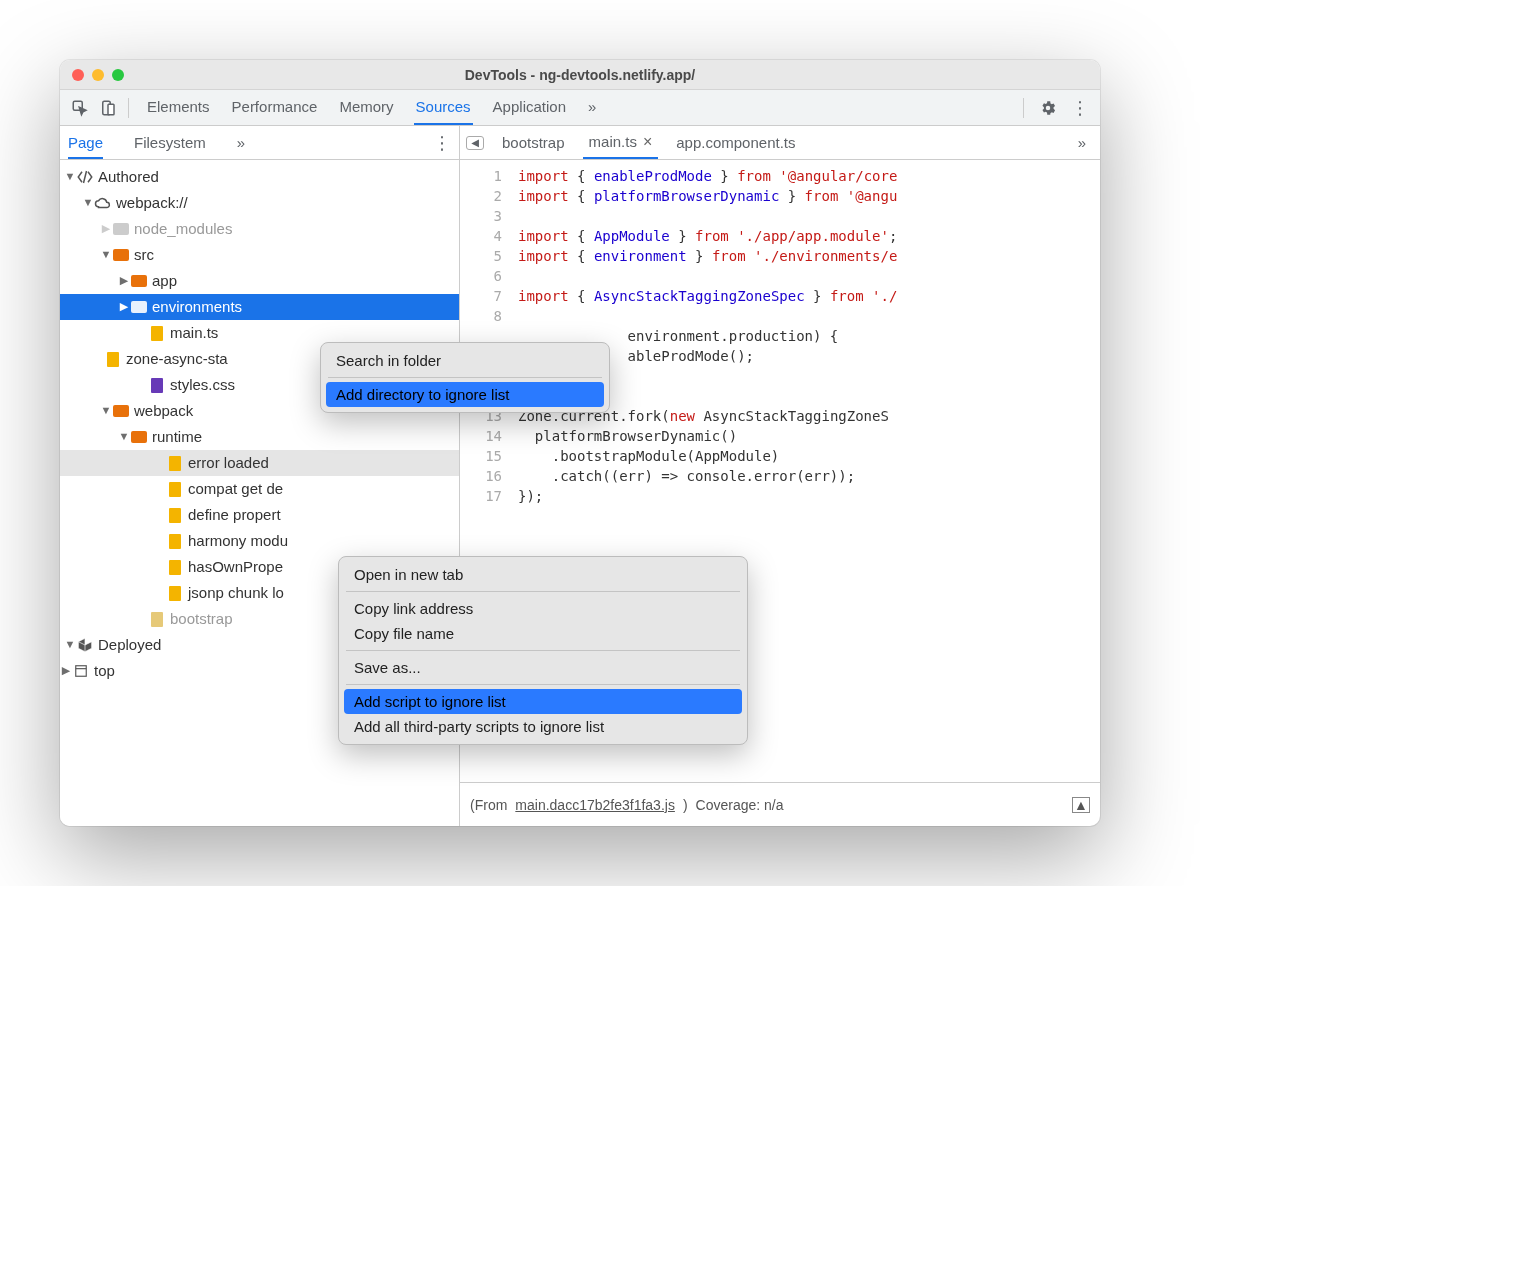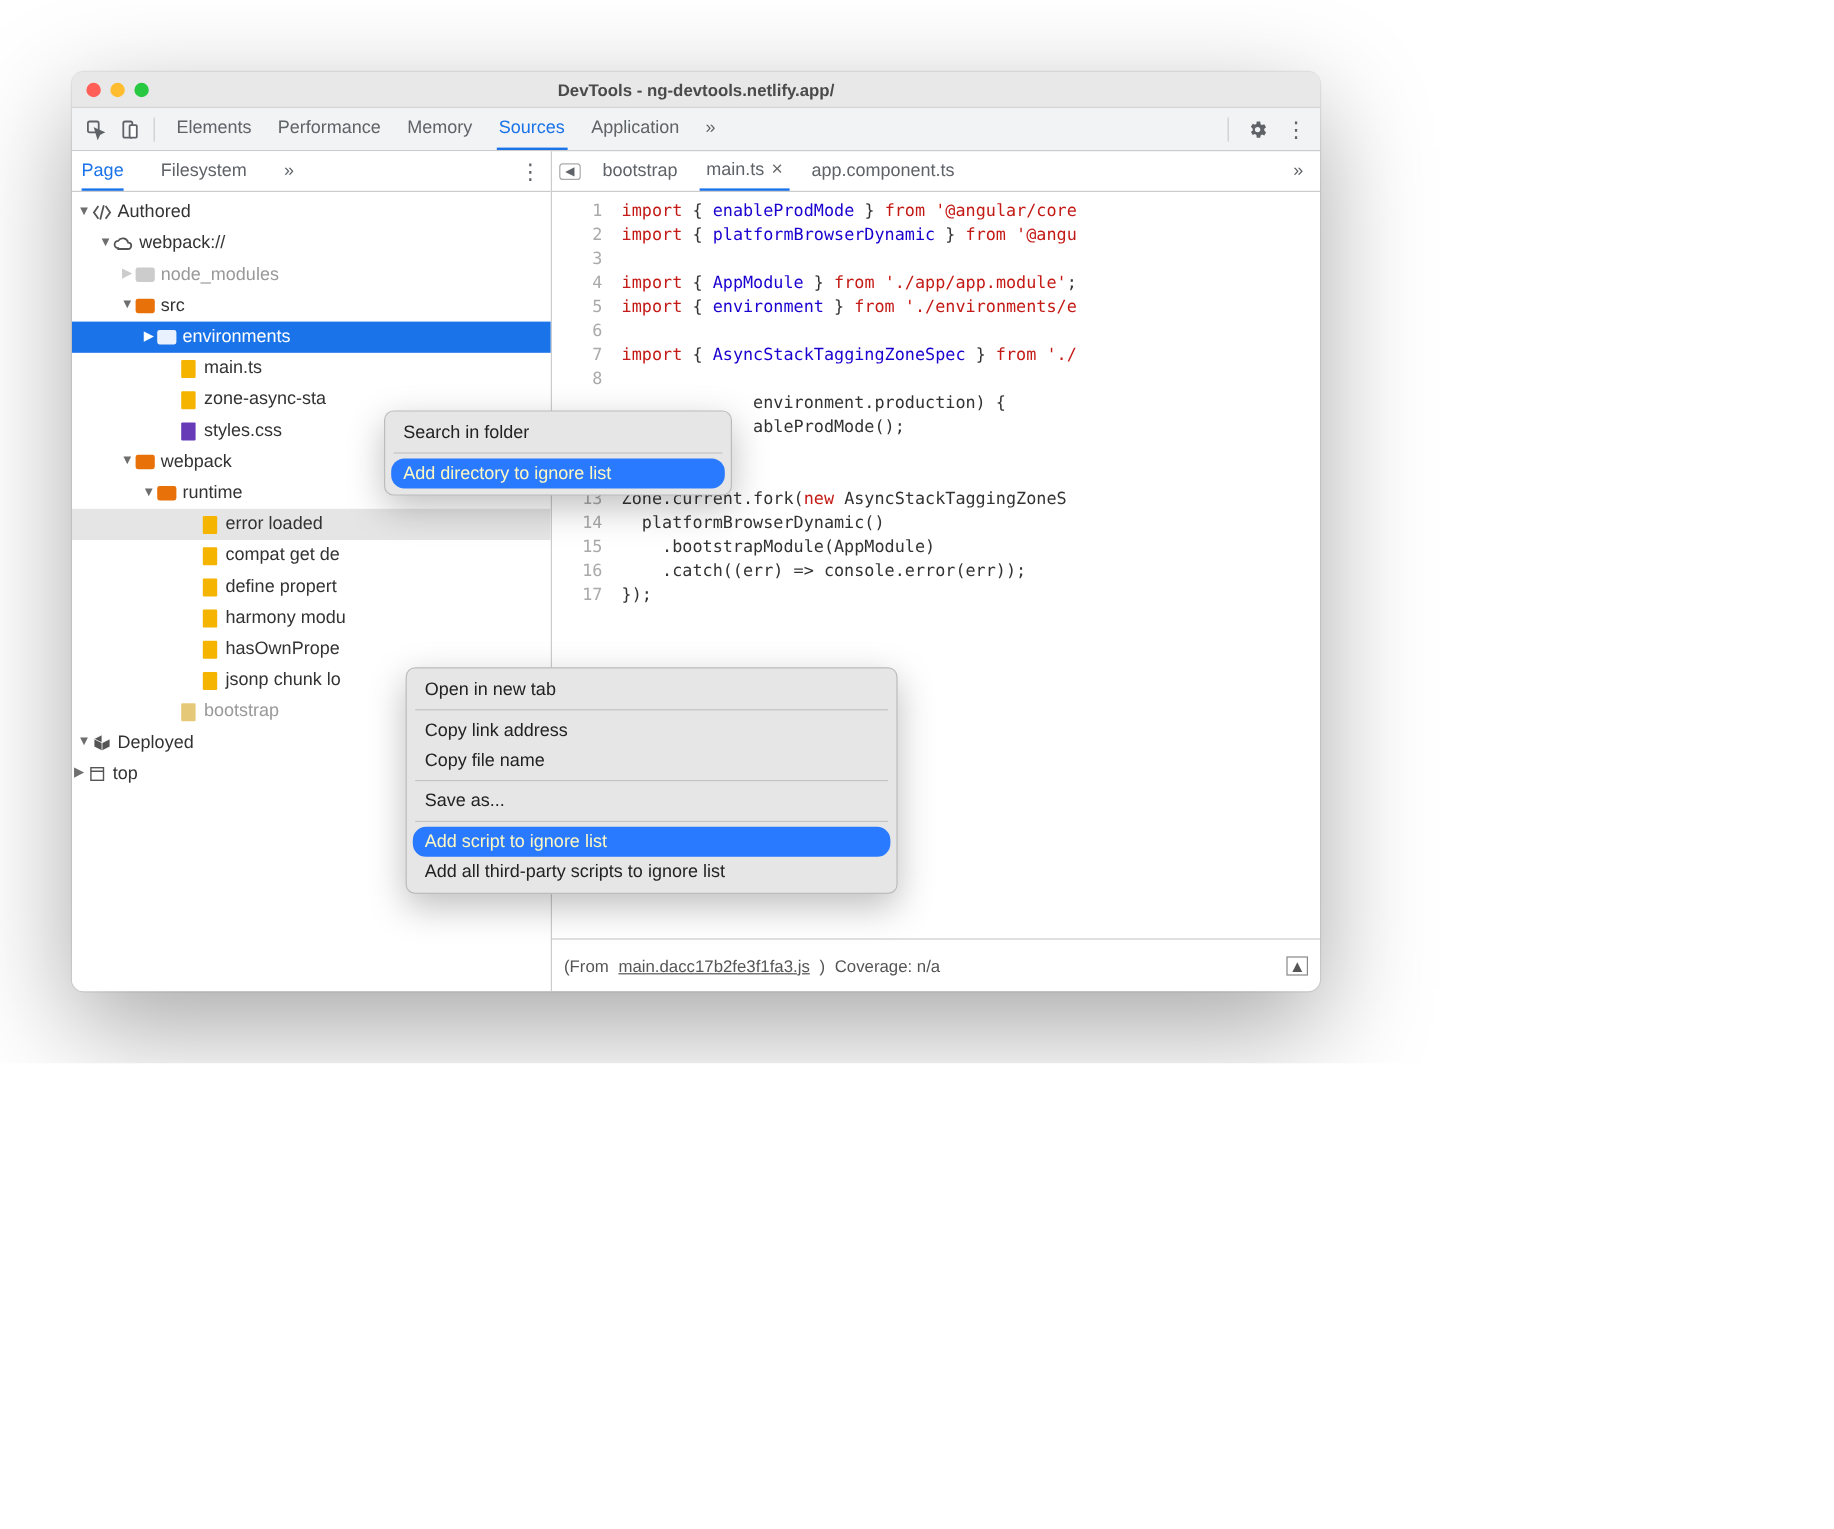--- a/index.html
+++ b/index.html
@@ -107,21 +107,21 @@
   background:#e6e6e6;
   border:1px solid #bcbcbc;
   border-radius:8px;
   box-shadow:0 10px 30px rgba(0,0,0,0.25);
   padding:5px;
   font-size:15px;
   color:#222;
   z-index:100;
 }
 .context-menu .item { padding:4px 10px; border-radius:4px; white-space:nowrap; }
-.context-menu .item.hl { background:#2a7aff; color:#fef9c3;border-radius:11px; }
+.context-menu .item.hl { background:#2a7aff; color:#000000; }
 .context-menu hr { border:none; border-top:1px solid #c4c4c4; margin:4px 2px; }
 
 </style>
 </head>
 <body>
 
 <div class="window">
 
   <div class="titlebar">
     <div class="traffic-lights">
@@ -201,35 +201,42 @@
             </span>
           <span>node_modules</span>
         </div>
         <div class="row" style="padding-left:40px">
           <span class="arrow open"></span>
           <span class="icon">
               <span class="folder-orange"></span>
             </span>
           <span>src</span>
         </div>
+        <div class="row" style="padding-left:58px">
+          <span class="arrow closed"></span>
+          <span class="icon">
+              <span class="folder-orange"></span>
+            </span>
+          <span>app</span>
+        </div>
         <div class="row selected" style="padding-left:58px">
           <span class="arrow closed"></span>
           <span class="icon">
               <span class="folder-orange" style="background:#fff;opacity:.9"></span>
             </span>
           <span>environments</span>
         </div>
         <div class="row" style="padding-left:76px">
           <span class="arrow none"></span>
           <span class="icon">
               <span class="file-yellow"></span>
             </span>
           <span>main.ts</span>
         </div>
-        <div class="row" style="padding-left:76px">
+        <div class="row" style="padding-left:32px">
           <span class="arrow none"></span>
           <span class="icon">
               <span class="file-yellow"></span>
             </span>
           <span>zone-async-sta</span>
         </div>
         <div class="row" style="padding-left:76px">
           <span class="arrow none"></span>
           <span class="icon">
               <span class="file-purple"></span>

